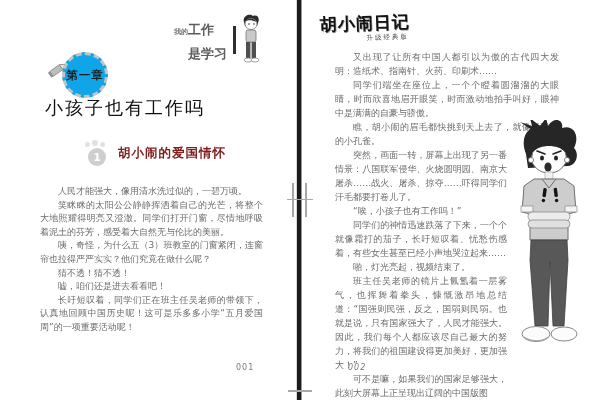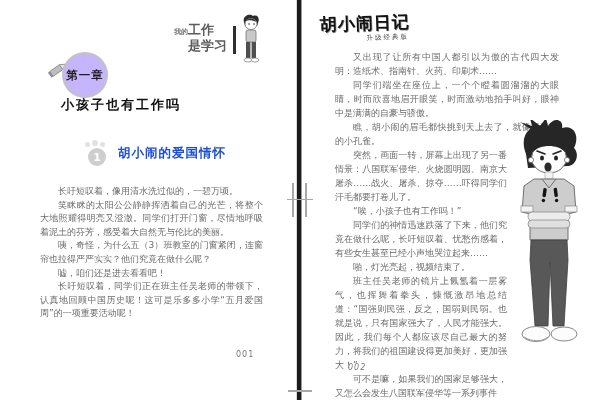--- a/index.html
+++ b/index.html
@@ -19,56 +19,56 @@
 
   .page { position:absolute; top:0; height:400px; background:#fff; }
   .page-left  { left:0;   width:296px; }
   .page-right { left:302px; width:298px; }
 
   
   .run-head { position:absolute; right:34px; top:14px; display:flex; align-items:flex-start; }
   .rh-text { color:#6e6e6e; text-align:left; line-height:13px; margin-top:8px; }
   .rh-small { font-size:7px; font-weight:bold; }
   .rh-big { font-size:13px; font-weight:900; color:#5d5d5d; }
-  .rh-line2 { display:block; font-size:13px; font-weight:900; color:#5d5d5d; padding-left:14px; }
+  .rh-line2 { display:block; font-size:13px; font-weight:900; color:#5d5d5d; padding-left:14px;margin-top:8px; }
   .rh-bar { width:3px; height:28px; background:#2e2e2e; margin:12px 4px 0 6px; }
 
   
   .badge-wrap { position:absolute; left:46px; top:52px; display:flex; align-items:center; }
   .pencil { margin-right:-6px; margin-top:-10px; }
   .badge { width:46px; height:46px; border:3px dashed #c3c3c3; border-radius:50%;
-           background:#c4b5fd; display:flex; align-items:center; justify-content:center; }
+           background:#0ea5e9; display:flex; align-items:center; justify-content:center; }
   .badge span { font-size:11.5px; font-weight:900; color:#1d1d1d; letter-spacing:1px; }
 
-  .chapter-title { position:absolute; left:45px; top:96px; font-size:13px; font-weight:700;
-                   color:#111; letter-spacing:2px;margin-left:16px; }
+  .chapter-title { position:absolute; left:45px; top:96px; font-size:18px; font-weight:400;
+                   color:#111; letter-spacing:2px; }
 
   
   .section-head { position:absolute; left:84px; top:140px; display:flex; align-items:center; }
   .paw { position:relative; width:26px; height:26px; margin-right:8px; }
   .paw i { position:absolute; border-radius:50%; background:#e1e1e1; }
   .paw .d1 { left:1px;  top:2px; width:5px; height:5px; }
   .paw .d2 { left:8px;  top:0;   width:6px; height:6px; }
   .paw .d3 { left:16px; top:2px; width:5px; height:5px; }
   .paw .big { left:4px; top:8px; width:18px; height:18px; background:#cecece;
               display:flex; align-items:center; justify-content:center; }
   .paw .big b { color:#ffffff; font-size:11px; font-style:normal; }
-  .section-title { font-size:12.5px; font-weight:900; color:#1d4ed8; letter-spacing:1px; }
+  .section-title { font-size:12.5px; font-weight:900; color:#7f1d1d; letter-spacing:1px; }
 
   
   .body-left { position:absolute; left:40px; top:185px; width:223px; color:#6b6b6b;
                font-size:9px; line-height:13.6px; text-align:justify; }
   .body-left p, .body-right p { text-indent:2em; }
 
   .body-right { position:absolute; left:33px; top:50px; width:224px; color:#6b6b6b;
                 font-size:9px; line-height:14px; text-align:justify; }
   .body-right p.narrow { margin-right:52px; }
 
   .pagenum { position:absolute; font-size:8px; color:#7a7a7a; letter-spacing:1px; }
-  .pagenum-left  { left:236px; top:350px; }
+  .pagenum-left  { left:236px; top:363px; }
   .pagenum-right { left:46px;  top:363px;font-style:italic; }
 
   
   .logo-wrap { position:absolute; left:18px; top:12px; transform:rotate(-2deg); }
   .logo-title { font-size:17px; font-weight:900; color:#131313; letter-spacing:1px;
                 text-shadow:0.6px 0.6px 0 #8c8c8c; }
   .logo-sub { display:block; font-size:6.5px; color:#4c4c4c; margin:-1px 0 0 46px; letter-spacing:2px; }
 
   
   .illu { position:absolute; left:200px; top:120px; width:94px; height:230px; }
@@ -121,47 +121,48 @@
           <i class="d2"></i>
           <i class="d3"></i>
         <i class="big">
             <b>1</b>
           </i>
       </span>
       <span class="section-title">胡小闹的爱国情怀</span>
     </div>
 
     <div class="body-left">
-      <p>长吁短叹着，像用清水洗过似的，一碧万顷。</p>
+      <p>人民才能强大，像用清水洗过似的，一碧万顷。</p>
       <p>笑眯眯的太阳公公静静挥洒着自己的光芒，将整个大地照耀得明亮又澄澈。同学们打开门窗，尽情地呼吸着泥土的芬芳，感受着大自然无与伦比的美丽。</p>
       <p>咦，奇怪，为什么五（3）班教室的门窗紧闭，连窗帘也拉得严严实实？他们究竟在做什么呢？</p>
+      <p>猜不透！猜不透！</p>
       <p>嘘，咱们还是进去看看吧！</p>
       <p>长吁短叹着，同学们正在班主任吴老师的带领下，认真地回顾中国历史呢！这可是乐多多小学“五月爱国周”的一项重要活动呢！</p>
     </div>
 
     <div class="pagenum pagenum-left">001</div>
   </div>
 
   <div class="page page-right">
 
     <div class="logo-wrap">
       <span class="logo-title">胡小闹日记</span>
       <span class="logo-sub">升级经典版</span>
     </div>
 
     <div class="body-right">
       <p>又出现了让所有中国人都引以为傲的古代四大发明：造纸术、指南针、火药、印刷术……</p>
       <p>同学们端坐在座位上，一个个瞪着圆溜溜的大眼睛，时而欣喜地眉开眼笑，时而激动地拍手叫好，眼神中是满满的自豪与骄傲。</p>
       <p>瞧，胡小闹的眉毛都快挑到天上去了，就像只骄傲的小孔雀。</p>
       <p class="narrow">突然，画面一转，屏幕上出现了另一番情景：八国联军侵华、火烧圆明园、南京大屠杀……战火、屠杀、掠夺……吓得同学们汗毛都要打卷儿了。</p>
       <p class="narrow">“唉，小孩子也有工作吗！”</p>
-      <p class="narrow">同学们的神情迅速跌落了下来，他们究竟在做什么呢，长吁短叹着、忧愁伤感着，有些女生甚至已经小声地哭泣起来……</p>
+      <p class="narrow">同学们的神情迅速跌落了下来，一个个就像霜打的茄子，长吁短叹着、忧愁伤感着，有些女生甚至已经小声地哭泣起来……</p>
       <p class="narrow">啪，灯光亮起，视频结束了。</p>
       <p class="narrow">班主任吴老师的镜片上氤氲着一层雾气，也挥舞着拳头，慷慨激昂地总结道：“国强则民强，反之，国弱则民弱。也就是说，只有国家强大了，人民才能强大。因此，我们每个人都应该尽自己最大的努力，将我们的祖国建设得更加美好，更加强大！”</p>
-      <p class="narrow">可不是嘛，如果我们的国家足够强大，又怎么会发生八国联军侵华等一系列事件</p>
+      <p class="narrow">可不是嘛，如果我们的国家足够强大，此刻大屏幕上正呈现出辽阔的中国版图</p>
     </div>
 
     <svg class="illu" viewBox="0 0 94 230">
 
       <path d="M24,34 C16,14 30,2 46,6 C52,-4 62,0 60,8 C72,4 78,16 72,28 C78,34 74,46 66,46 L26,48 Z" fill="#262626"></path>
       <path d="M30,10 L18,2 L30,6 L28,-2 L38,6 L44,-2 L46,6 Z" fill="#262626"></path>
 
       <ellipse cx="47" cy="38" rx="17.5" ry="15" fill="#fdfdfd" stroke="#6f6f6f" stroke-width="1"></ellipse>
       <path d="M31,32 C34,18 60,16 63,32 C56,24 38,24 31,32 Z" fill="#262626"></path>
 

